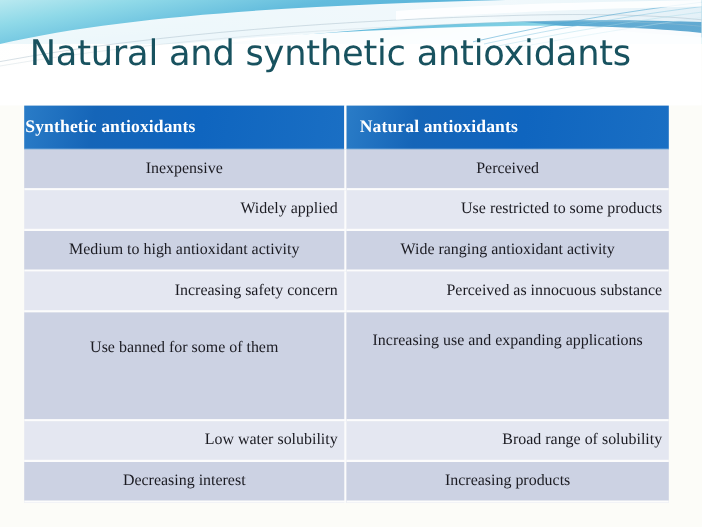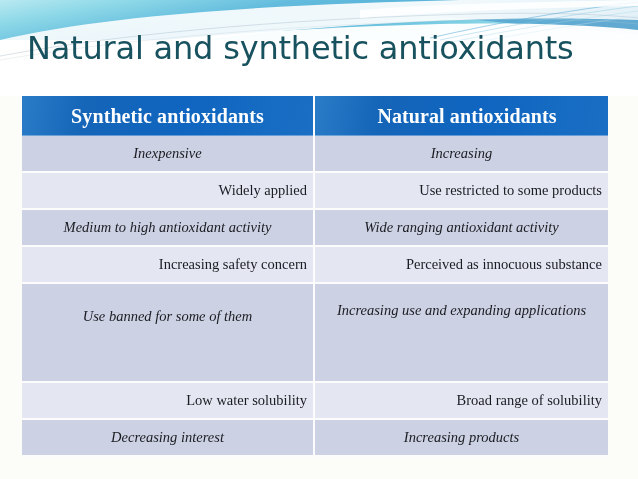--- a/index.html
+++ b/index.html
@@ -67,42 +67,42 @@
   }
   table.slide-table col.c1 { width: 293px; }
   table.slide-table col.c2 { width: 293px; }
 
   thead th {
     height: 38px;
     background: linear-gradient(100deg, #2a7cc7 0%, #1565b8 22%, #0f65bf 55%, #1a6fc4 100%);
     color: #ffffff;
     font-family: "Liberation Serif", serif;
     font-weight: bold;
-    font-size: 20px;
-    text-align: center;
+    font-size: 16px;
+    text-align: left;
     vertical-align: middle;
     border-right: 2px solid #fdfdfd;
     box-shadow: inset 0 -1px 0 rgba(255,255,255,0.35);
     letter-spacing: 0.1px;
   }
   thead th:last-child { border-right: none; padding-left: 12px; }
 
   tbody td {
     font-family: "Liberation Serif", serif;
     font-size: 14.5px;
     color: #1b1b22;
     text-align: center;
     vertical-align: middle;
     border-right: 2px solid #fcfcfc;
     border-bottom: 2px solid #fcfcfc;
     padding: 0 6px;
     line-height: 1.35;
   }
   tbody td:last-child { border-right: none; }
-  tbody tr.shade-a td { background: #ccd2e3; font-style: italic; }
+  tbody tr.shade-a td { background: #ccd2e3; }
   tbody tr.shade-b td { background: #e4e7f1; text-align: right; }
 
   tbody tr.r-normal td { height: 35px; }
   tbody tr.r-tall  td  { height: 74px; }
   tbody tr.r-tall td.left-cell { vertical-align: top; padding-top: 23px; }
   tbody tr.r-tall td.right-cell { vertical-align: top; padding-top: 11px; line-height: 2.1; }
 </style>
 </head>
 <body>
 
@@ -168,21 +168,21 @@
       </colgroup>
       <thead>
         <tr>
           <th>Synthetic antioxidants</th>
           <th>Natural antioxidants</th>
         </tr>
       </thead>
       <tbody id="tbody">
           <tr class="shade-a r-normal">
             <td class="left-cell">Inexpensive</td>
-            <td class="right-cell">Increasing</td>
+            <td class="right-cell">Perceived</td>
           </tr>
           <tr class="shade-b r-normal">
             <td class="left-cell">Widely applied</td>
             <td class="right-cell">Use restricted to some products</td>
           </tr>
           <tr class="shade-a r-normal">
             <td class="left-cell">Medium to high antioxidant activity</td>
             <td class="right-cell">Wide ranging antioxidant activity</td>
           </tr>
           <tr class="shade-b r-normal">

